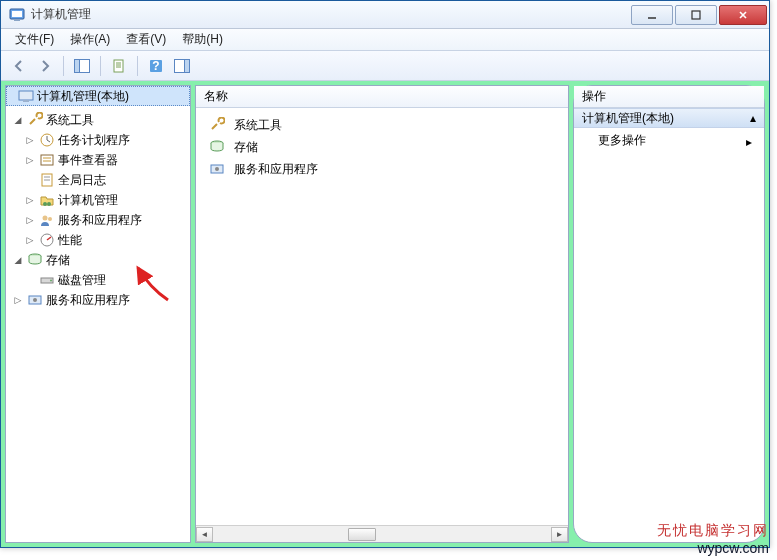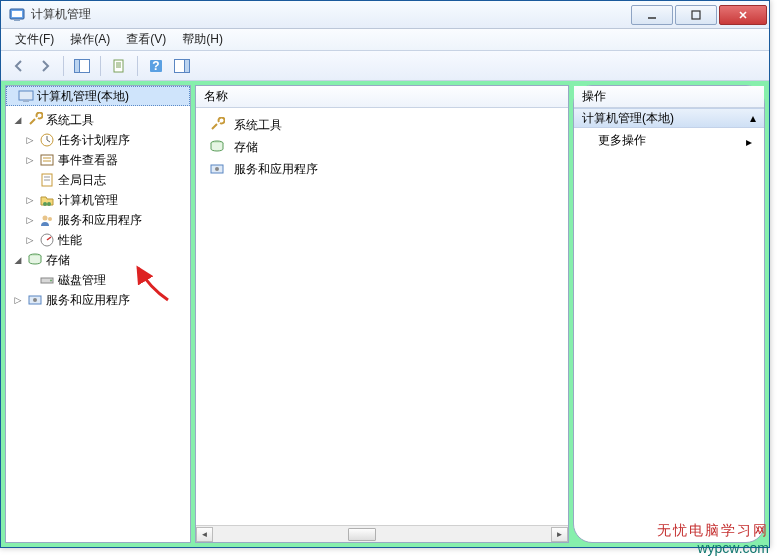--- a/index.html
+++ b/index.html
@@ -39,21 +39,21 @@
 .actband .carrow { margin-left: auto; }
 .actitem { display: flex; align-items: flex-end; padding: 4px 12px 4px 24px; }
 .actitem .carrow { margin-left: auto; }
 .hscroll { height: 17px; background: #f0f0f0; border-top: 1px solid #d0d0d0; display: flex; align-items: center; }
 .hscroll .arrow { width: 17px; height: 15px; background: linear-gradient(#fdfdfd,#e6e6e6); border: 1px solid #bcbcbc; display: flex; align-items: center; justify-content: center; font-size: 8px; color: #555; }
 .hscroll .track { flex: 1; position: relative; height: 15px; }
 .hscroll .thumb { position: absolute; left: 40%; width: 28px; height: 13px; top: 1px; background: linear-gradient(#fdfdfd,#dedede); border: 1px solid #b0b0b0; border-radius: 1px; }
 .redarrow { position: absolute; left: 130px; top: 262px; pointer-events: none; }
 .watermark { position: absolute; right: 8px; bottom: 4px; text-align: right; color: #c42e2e; font-family: KaiTi, STKaiti, serif; }
 .watermark .l1 { font-size: 14px; letter-spacing: 2px; }
-.watermark .l2 { font-size: 14px; color: #0f766e; }
+.watermark .l2 { font-size: 14px; color: #0f172a; }
 svg { display: block; }
 </style>
 </head>
 <body>
 
 <div class="window">
   <div class="titlebar">
     <span class="ticon">
       <svg viewBox="0 0 16 16">
           <rect x="1" y="2" width="14" height="10" rx="1" fill="#6aa4e8" stroke="#2d5a99"></rect>

